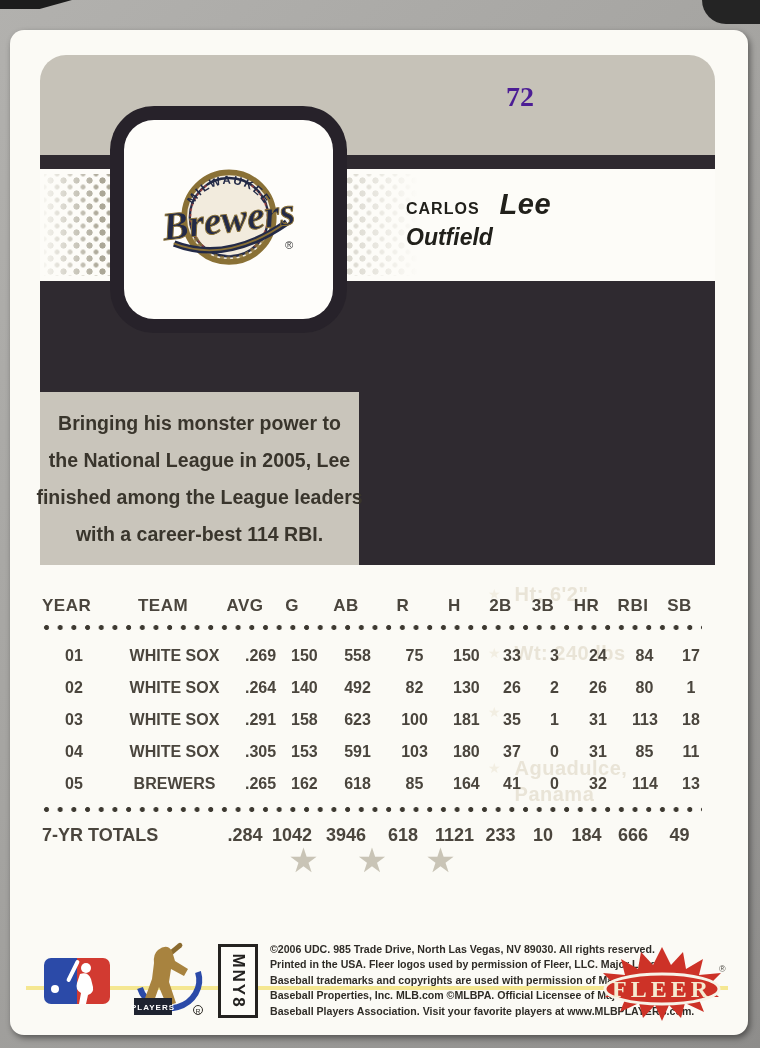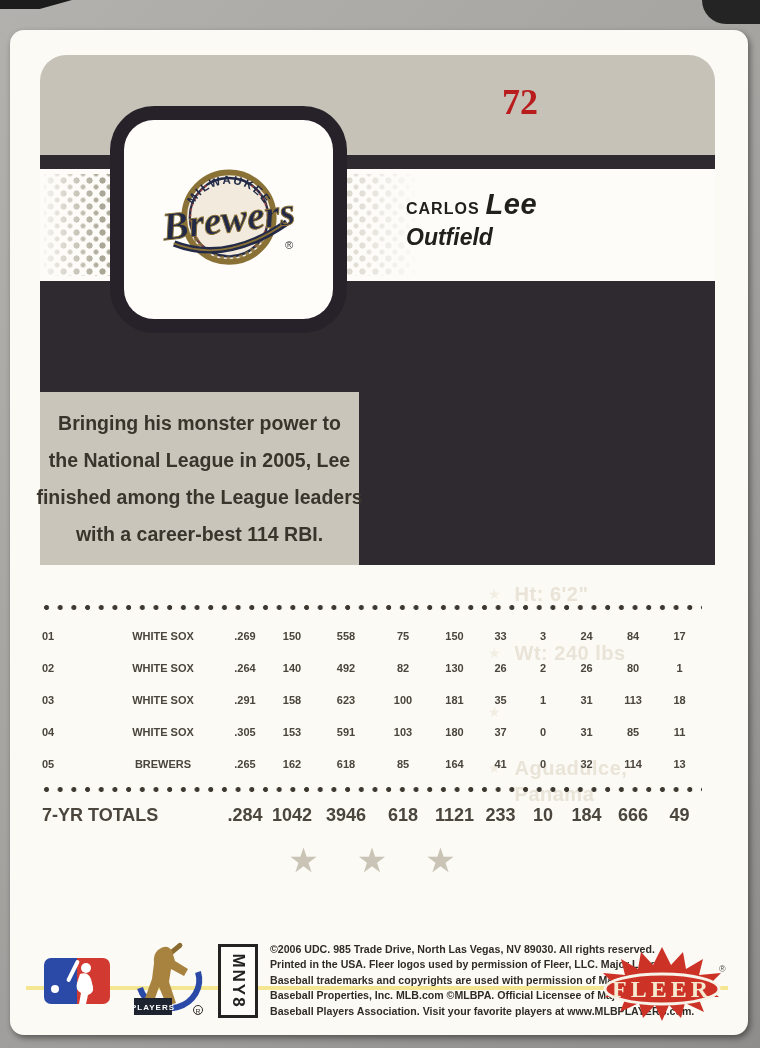--- a/index.html
+++ b/index.html
@@ -11,37 +11,37 @@
              clip-path:polygon(0 0,100% 0,55% 100%,0 100%);}
   .corner-tr{position:absolute;right:0;top:0;width:58px;height:24px;background:#242424;
              border-bottom-left-radius:26px;}
   .card{position:absolute;left:10px;top:30px;width:738px;height:1005px;background:#fbfaf5;
         border-radius:14px;box-shadow:2px 3px 6px rgba(0,0,0,.45);}
 
   
   .header-band{position:absolute;left:30px;top:25px;width:675px;height:100px;background:#c6c2b8;
                border-radius:26px 26px 0 0;}
   .card-number{position:absolute;left:420px;top:26px;width:120px;text-align:center;
-               font-family:"Liberation Serif",serif;font-weight:bold;font-size:36px;color:#b91c1c;}
+               font-family:"Liberation Serif",serif;font-weight:bold;font-size:28px;color:#4c1d95;}
   .dark-stripe{position:absolute;left:30px;top:125px;width:675px;height:14px;background:#2f2a30;}
 
   
   .dots-band{position:absolute;left:30px;top:139px;width:675px;height:112px;background:#fdfcf8;}
   .halftone{position:absolute;left:4px;top:5px;bottom:5px;width:398px;
     background-image:radial-gradient(circle,#aba797 2.8px,rgba(0,0,0,0) 3.4px),
                      radial-gradient(circle,#aba797 2.1px,rgba(0,0,0,0) 2.7px);
     background-size:13px 13px,13px 13px;background-position:0 0,6.5px 6.5px;}
   .halftone-fade{position:absolute;left:4px;top:5px;bottom:5px;width:398px;
     background:linear-gradient(90deg,rgba(253,252,248,.9) 0%,rgba(253,252,248,0) 14%,
                rgba(253,252,248,0) 52%,#fdfcf8 94%);}
 
   .name-block{position:absolute;left:396px;top:158px;width:280px;color:#21201b;}
   .name-line{display:flex;align-items:baseline;}
   .first-name{font-size:16px;font-weight:bold;letter-spacing:1px;}
-  .last-name{font-size:29px;font-weight:bold;font-style:italic;margin-left:6px;letter-spacing:.5px;}
+  .last-name{font-size:29px;font-weight:bold;font-style:italic;margin-left:20px;letter-spacing:.5px;}
   .position{font-size:23px;font-weight:bold;font-style:italic;margin-top:3px;}
 
   
   .dark-block{position:absolute;left:30px;top:251px;width:675px;height:284px;background:#2f2a30;}
   .bio-box{position:absolute;left:0;top:111px;width:319px;height:173px;background:#c9c5bb;
            display:flex;flex-direction:column;justify-content:center;align-items:center;}
   .bio-line{font-size:19.5px;font-weight:bold;line-height:37px;color:#39352c;white-space:nowrap;}
   .vitals{position:absolute;left:448px;top:302px;margin:0;padding:0;list-style:none;}
   .vital-item{margin-bottom:33px;display:flex;}
   .vital-star{font-size:14px;color:#f2eee2;margin-right:14px;line-height:23px;}
@@ -53,21 +53,21 @@
             border-radius:44px;padding:0;z-index:5;display:flex;align-items:center;justify-content:center;}
   .logo-inner{width:209px;height:199px;background:#fefdfa;border-radius:30px;
               display:flex;align-items:center;justify-content:center;}
 
   
   .stats-table{position:absolute;left:32px;top:566px;width:660px;color:#4a453d;}
   .grid-row{display:grid;grid-template-columns:62px 118px 46px 48px 60px 54px 49px 43px 42px 45px 48px 45px;}
   .grid-row span{text-align:center;font-weight:bold;}
   .grid-row span:first-child{text-align:left;}
   .hdr span{font-size:17px;letter-spacing:.5px;}
-  .data-row span{font-size:11px;line-height:32px;}
+  .data-row span{font-size:16px;line-height:32px;margin-left:23px;}
   .totals-row span{font-size:18px;line-height:24px;}
   .totals-label{grid-column:1 / span 2;text-align:left !important;}
   .dotted{height:9px;margin:7px 0 8px 0;
     background-image:radial-gradient(circle at 4.5px 4.5px,#3d3931 2.1px,rgba(0,0,0,0) 2.9px);
     background-size:13.7px 9px;background-repeat:repeat-x;}
   .dotted2{margin:5px 0 9px 0;}
 
   .stars-row{position:absolute;left:32px;top:810px;width:660px;display:flex;justify-content:center;
              gap:38px;color:#c9c4b6;font-size:34px;}
 
@@ -158,20 +158,34 @@
           <path d="M64,94 a40,40 0 0,0 72,0" stroke="#8a7136" stroke-width="5" stroke-dasharray="4,3" fill="none" opacity=".8"></path>
           <path d="M40,96 q55,26 122,-14" stroke="#232a47" stroke-width="7" fill="none" transform="rotate(-4 100 80)"></path>
           <path d="M40,96 q55,26 122,-14" stroke="#8a7136" stroke-width="2" fill="none" transform="rotate(-4 100 88)"></path>
           <text x="100" y="88" font-family="Liberation Serif" ,serif="" font-size="42" font-style="italic" font-weight="bold" fill="#232a47" stroke="#8a7136" stroke-width="1" text-anchor="middle" transform="rotate(-7 100 78)">Brewers</text>
           <text x="160" y="106" font-size="12" fill="#3a3a3a">®</text>
         </svg>
       </div>
     </div>
 
     <div class="stats-table" id="stats-table">
+        <div class="grid-row hdr">
+          <span>YEAR</span>
+          <span>TEAM</span>
+          <span>AVG</span>
+          <span>G</span>
+          <span>AB</span>
+          <span>R</span>
+          <span>H</span>
+          <span>2B</span>
+          <span>3B</span>
+          <span>HR</span>
+          <span>RBI</span>
+          <span>SB</span>
+        </div>
         <div class="dotted"></div>
         <div class="grid-row data-row">
           <span>01</span>
           <span>WHITE SOX</span>
           <span>.269</span>
           <span>150</span>
           <span>558</span>
           <span>75</span>
           <span>150</span>
           <span>33</span>

